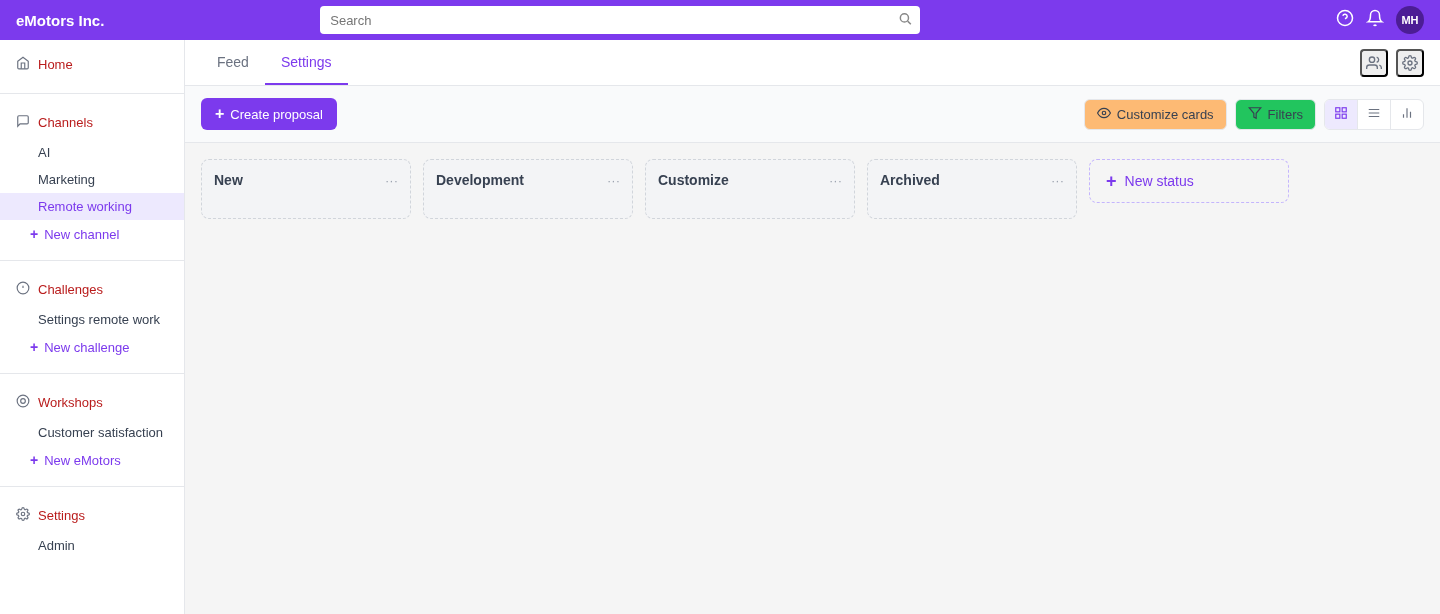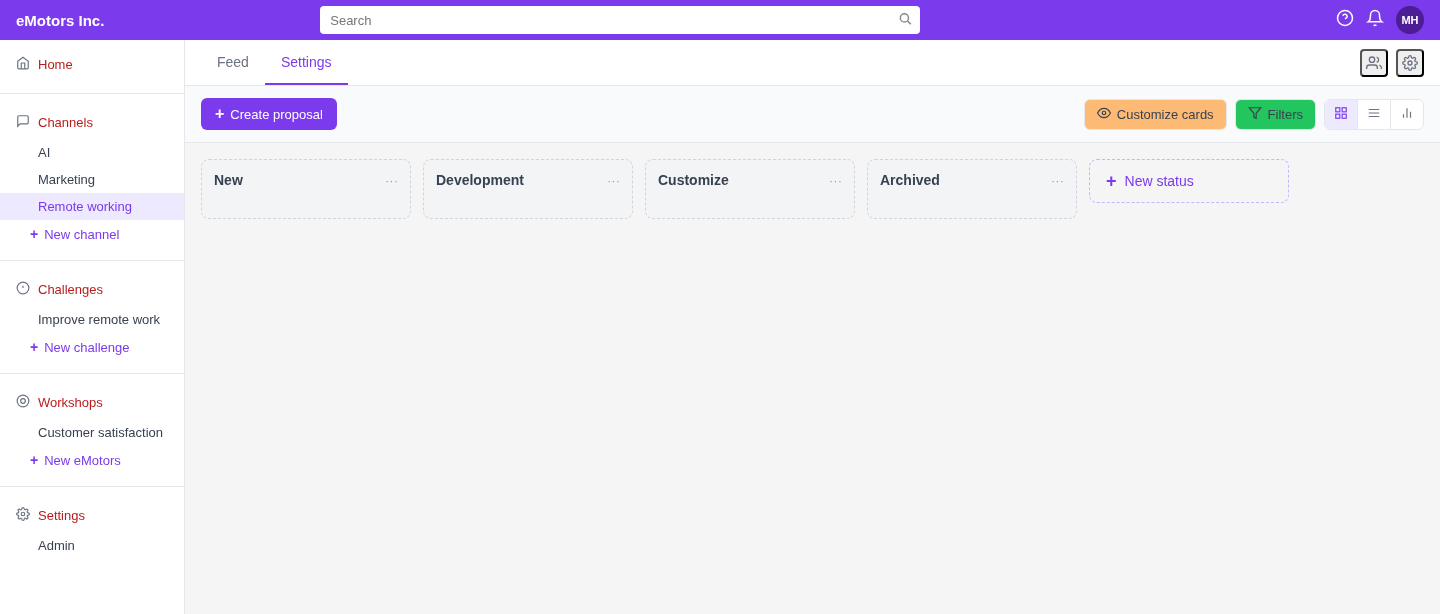--- a/index.html
+++ b/index.html
@@ -373,21 +373,21 @@
       <div class="sidebar-item-top">
         <span class="sidebar-icon">
           <svg width="14" height="14" viewBox="0 0 24 24" fill="none" stroke="#6b7280" stroke-width="2">
               <circle cx="12" cy="12" r="10"></circle>
               <line x1="12" y1="8" x2="12" y2="12"></line>
               <line x1="12" y1="16" x2="12.01" y2="16"></line>
             </svg>
         </span>
         <span class="sidebar-label">Challenges</span>
       </div>
-      <div class="sidebar-sub-item">Improve remote work</div>
+      <div class="sidebar-sub-item">Settings remote work</div>
       <div class="sidebar-add-item">
         <span class="plus-icon">+</span>
         <span>New challenge</span>
       </div>
     </div>
 
     <div class="divider"></div>
 
     <div class="sidebar-section">
       <div class="sidebar-item-top">

